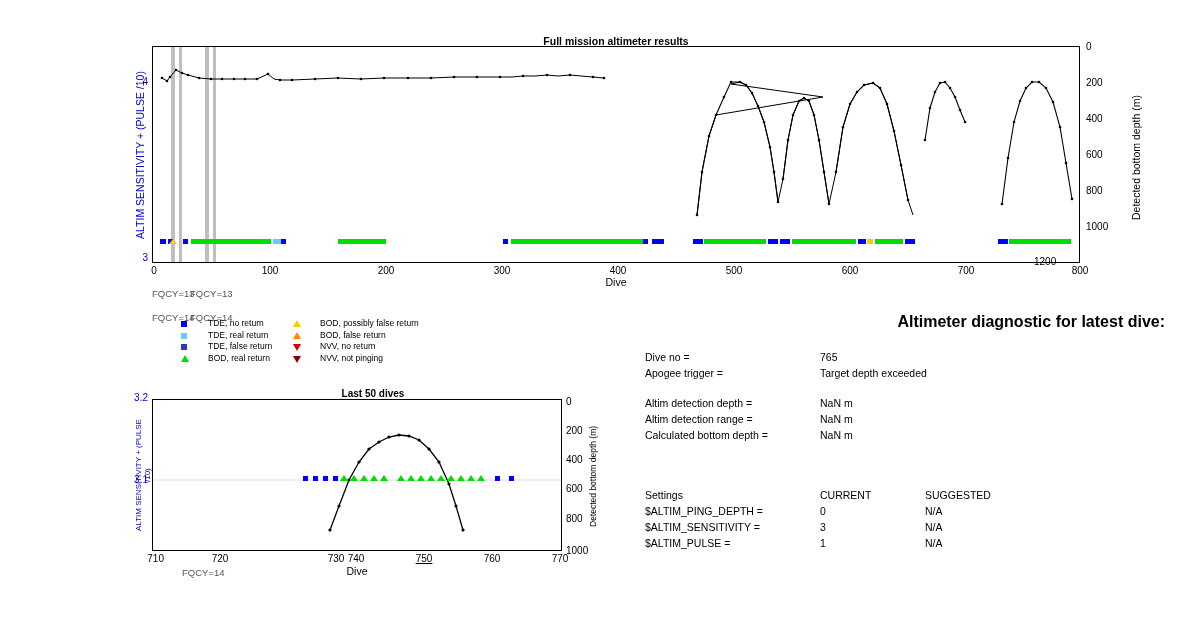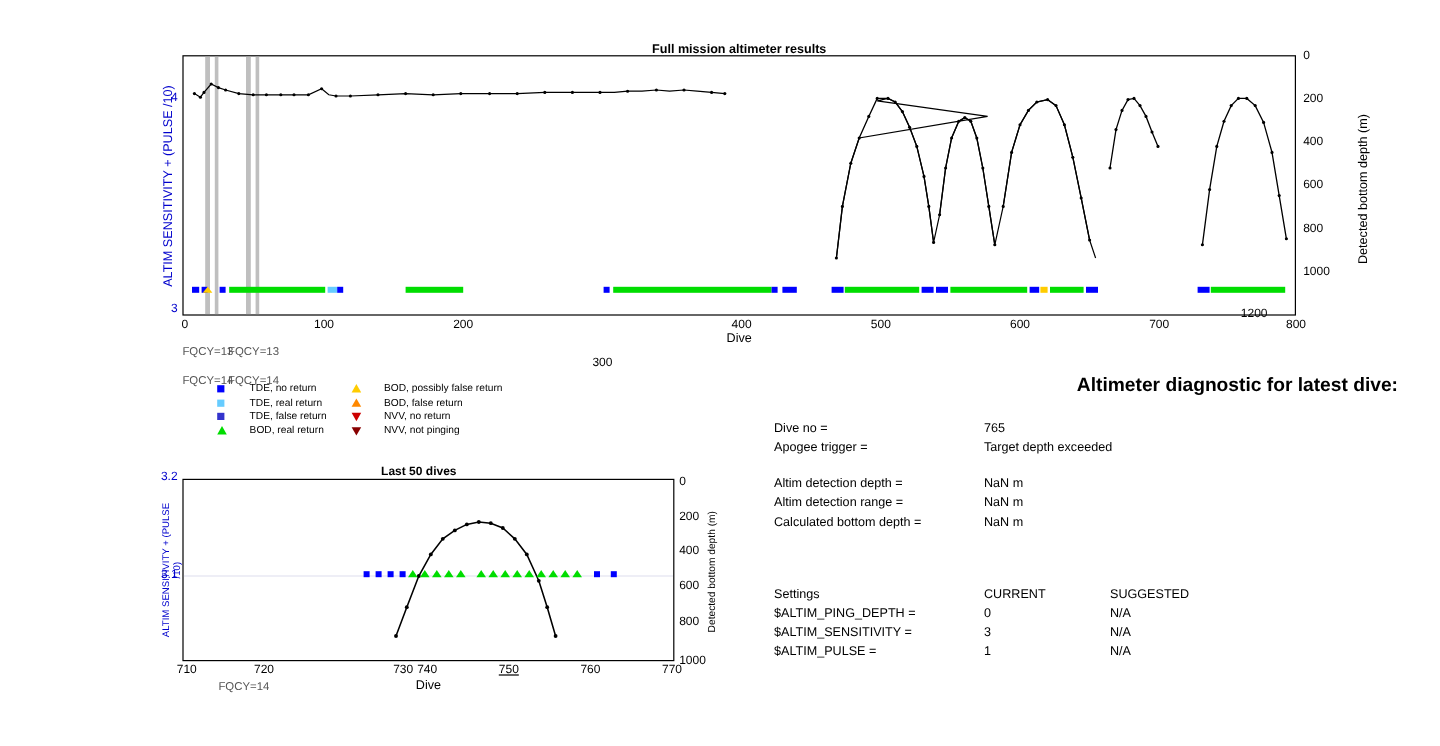--- a/index.html
+++ b/index.html
@@ -82,21 +82,21 @@
   #bottom-chart {
     left: 152px;
     top: 399px;
     width: 410px;
     height: 152px;
     border: 1px solid #000;
     box-sizing: border-box;
     background: #fff;
   }
   #bottom-chart-title {
-    left: 144px;
+    left: 168px;
     top: 388px;
     width: 410px;
     text-align: center;
     font-size: 10px;
     font-weight: bold;
   }
 
   
   #diag { left: 645px; top: 313px; width: 520px; }
   #diag-title { font-size: 16px; font-weight: bold; margin-bottom: 20px; text-align: right; }
@@ -262,21 +262,21 @@
 <div class="tick-label abs" style="left:1086px; top:77px;">200</div>
 <div class="tick-label abs" style="left:1086px; top:113px;">400</div>
 <div class="tick-label abs" style="left:1086px; top:149px;">600</div>
 <div class="tick-label abs" style="left:1086px; top:185px;">800</div>
 <div class="tick-label abs" style="left:1086px; top:221px;">1000</div>
 <div class="tick-label abs" style="left:1034px; top:256px;">1200</div>
 
 <div class="tick-label abs" style="left:146px; top:265px; width:16px; text-align:center;">0</div>
 <div class="tick-label abs" style="left:258px; top:265px; width:24px; text-align:center;">100</div>
 <div class="tick-label abs" style="left:374px; top:265px; width:24px; text-align:center;">200</div>
-<div class="tick-label abs" style="left:490px; top:265px; width:24px; text-align:center;margin-top:32px;">300</div>
+<div class="tick-label abs" style="left:490px; top:265px; width:24px; text-align:center;">300</div>
 <div class="tick-label abs" style="left:606px; top:265px; width:24px; text-align:center;">400</div>
 <div class="tick-label abs" style="left:722px; top:265px; width:24px; text-align:center;">500</div>
 <div class="tick-label abs" style="left:838px; top:265px; width:24px; text-align:center;">600</div>
 <div class="tick-label abs" style="left:954px; top:265px; width:24px; text-align:center;">700</div>
 <div class="tick-label abs" style="left:1068px; top:265px; width:24px; text-align:center;">800</div>
 
 <div class="xaxis-title" style="left:152px; top:276px; width:928px;">Dive</div>
 
 <div class="fqcy" style="left:152px; top:288px;">FQCY=13</div>
 <div class="fqcy" style="left:190px; top:288px;">FQCY=13</div>

